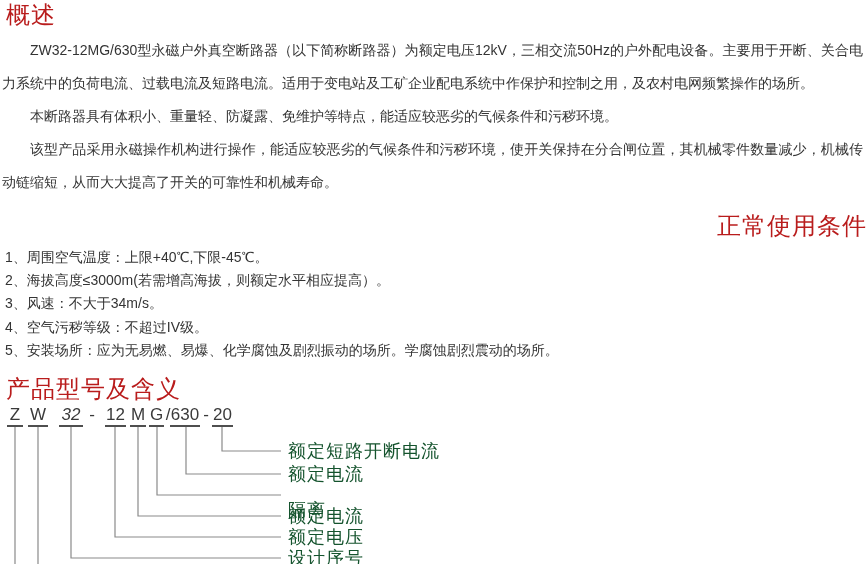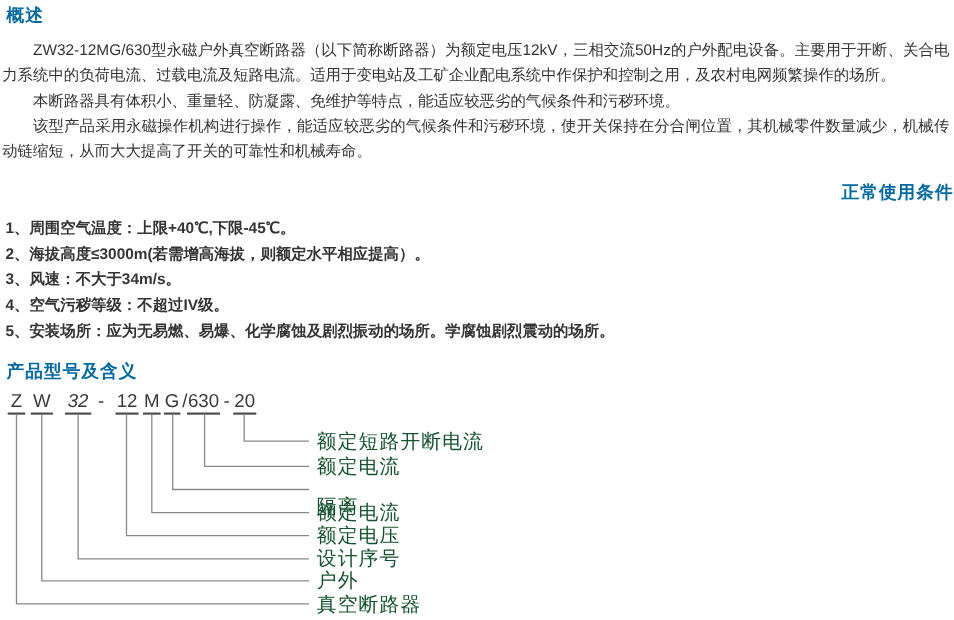--- a/index.html
+++ b/index.html
@@ -5,43 +5,42 @@
   html,body{margin:0;padding:0;background:#ffffff;}
   .page{
     position:relative;
     width:867px;height:564px;
     background:#ffffff;
     font-family:"Liberation Sans",sans-serif;
     color:#343434;
     overflow:hidden;
   }
   .sec-title{
-    color:#0369a1;
-    font-weight:bold;
-    font-size:16px;
+    color:#b91c1c;
+    font-weight:normal;
+    font-size:24px;
     letter-spacing:1px;
     line-height:22px;
   }
   .t1{margin:4px 0 8px 6px;}
   .t2{margin:16px 0 9px 6px;text-align:right;}
   .t3{margin:16px 0 0 6px;}
   .paras{
     margin:4px 4px 0 2px;
     font-size:14px;
-    line-height:23px;
+    line-height:33px;
     text-align:justify;
   }
   .paras p{margin:0;text-indent:2em;}
   .cond-list{
     list-style:none;
     margin:0 0 0 5px;
     padding:0;
     font-size:14px;
     line-height:23.2px;
-    font-weight:bold;
   }
   .diagram{
     position:relative;
     margin-top:6px;
     height:206px;
   }
   .mpart{
     position:absolute;
     top:0;
     height:18px;

